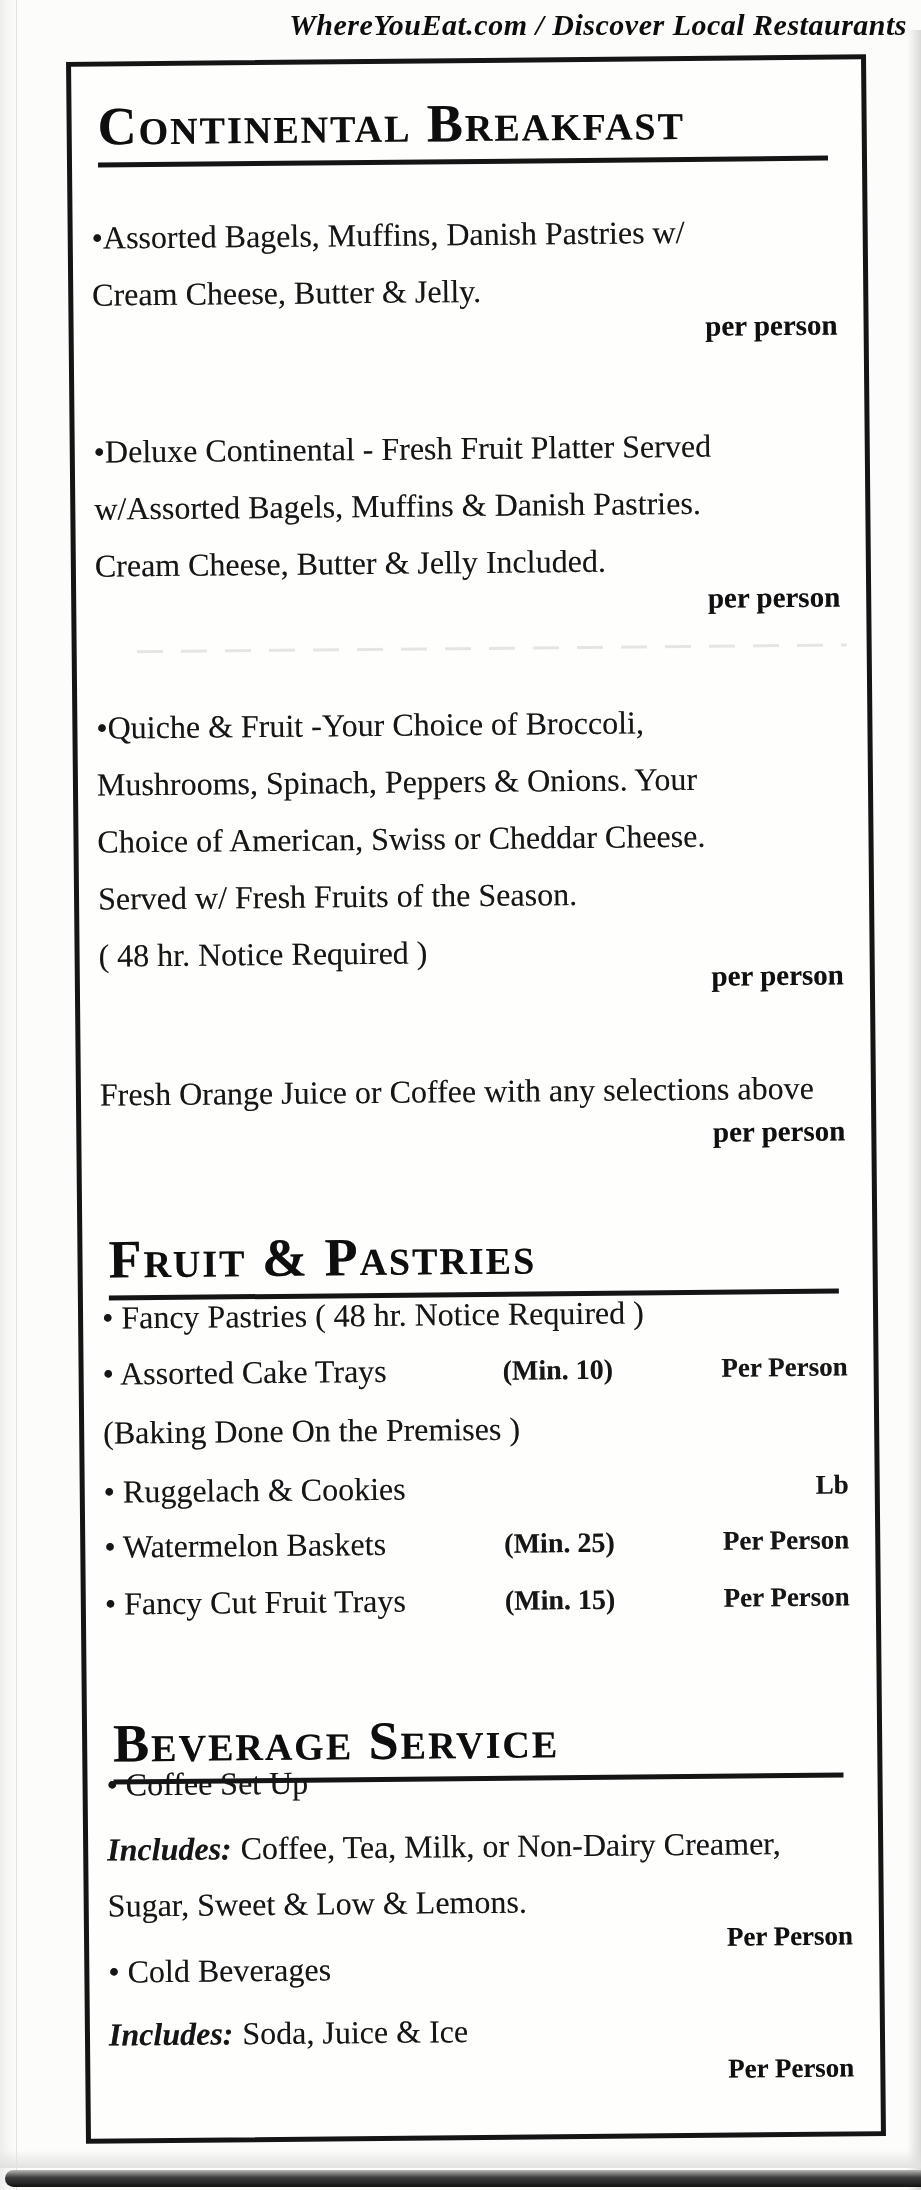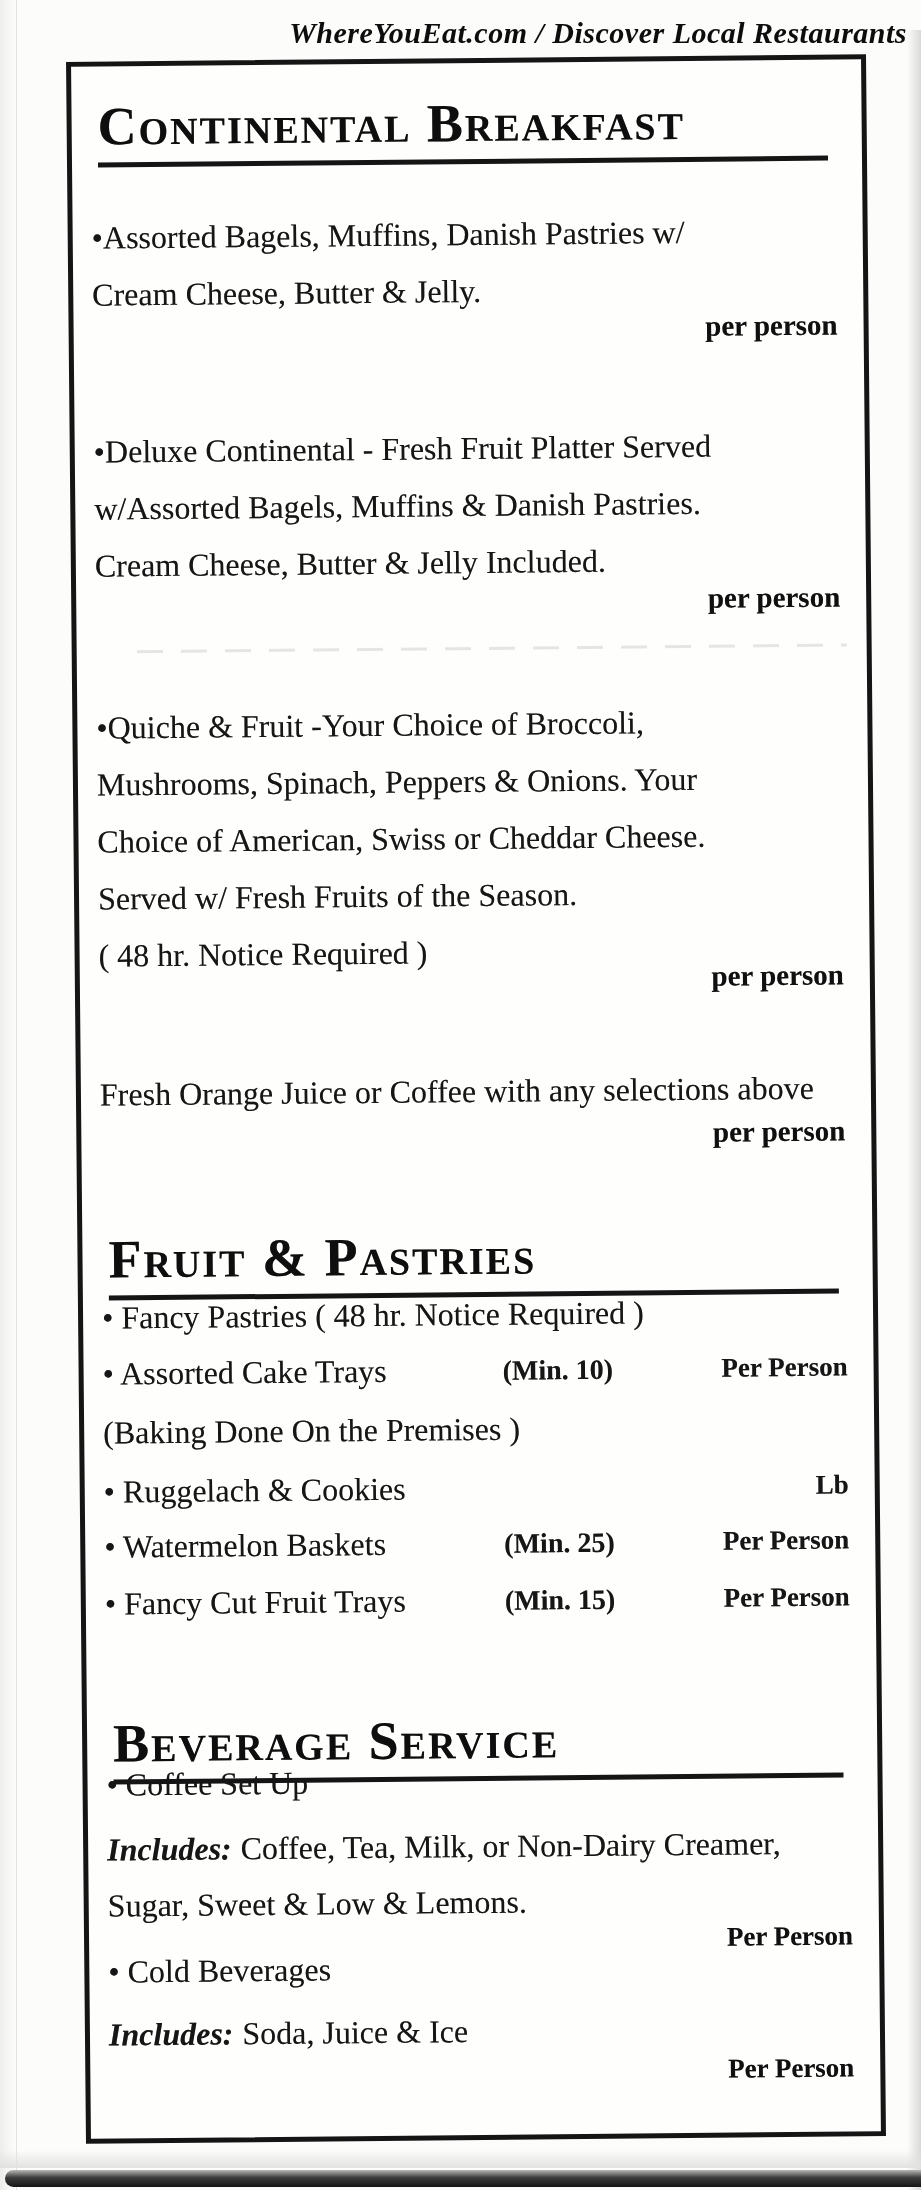--- a/index.html
+++ b/index.html
@@ -30,21 +30,20 @@
     position: absolute; left: 5px; right: 0; top: 2170px; height: 17px;
     background: linear-gradient(180deg, #b8b8b6 0%, #3c3c3c 45%, #141414 100%);
     border-radius: 9px 0 0 9px;
   }
 
   .site-header {
     position: absolute; top: 8px; right: 14px;
     font-size: 30px; font-weight: bold; font-style: italic;
     letter-spacing: 0.5px; color: #0d0d0d;
     white-space: nowrap;
-    margin-top: 8px;
   }
 
   .menu-box {
     position: absolute; left: 76px; top: 58px;
     width: 800px; height: 2082px;
     box-sizing: border-box;
     border: 5px solid #151515;
     background: #fefefd;
     transform: rotate(-0.55deg);
     transform-origin: 50% 50%;

